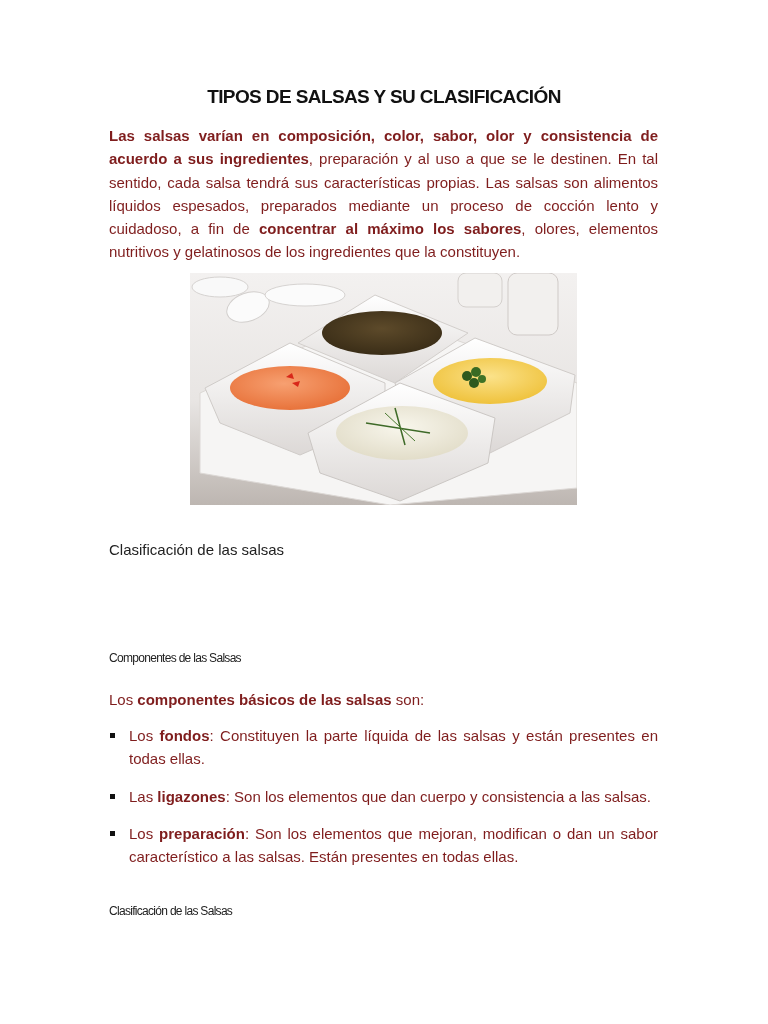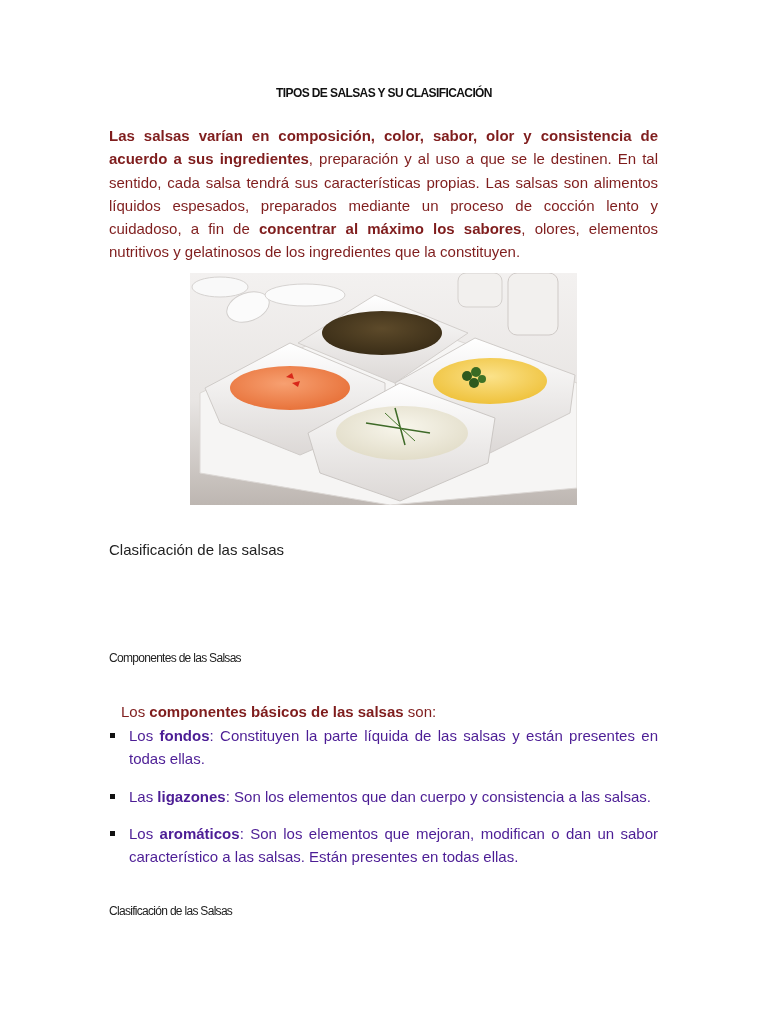--- a/index.html
+++ b/index.html
@@ -23,21 +23,21 @@
       height: 1024px;
       background: #ffffff;
     }
     .title {
       position: absolute;
       left: 0;
       width: 768px;
       top: 86px;
       text-align: center;
       font-weight: bold;
-      font-size: 12px;
+      font-size: 19px;
       letter-spacing: -0.6px;
       color: #111;
     }
     .para {
       position: absolute;
       left: 109px;
       width: 549px;
       font-size: 15px;
       line-height: 23.3px;
       text-align: justify;
@@ -80,21 +80,21 @@
       padding: 0;
       list-style: none;
     }
     .bullet-item {
       position: relative;
       padding-left: 20px;
       font-size: 15px;
       line-height: 23.3px;
       text-align: justify;
       margin-bottom: 14px;
-      color: #4c1d95;
+      color: #7f1d1d;
     }
     .bullet-mark {
       position: absolute;
       left: 1px;
       top: 9px;
       width: 5px;
       height: 5px;
       background: #111;
     }
     .l-clasif2 { top: 904px; }
@@ -168,32 +168,32 @@
       <line x1="205" y1="135" x2="215" y2="172" stroke="#3e6a28" stroke-width="1.5"></line>
       <line x1="195" y1="140" x2="225" y2="168" stroke="#4a7a30" stroke-width="1"></line>
     </svg>
   </div>
 
   <div class="plain-label l-clasif1">Clasificación de las salsas</div>
 
 
   <div class="condensed-label l-comp">Componentes de las Salsas</div>
 
-  <p class="para p3" style="margin:12px;"><span>Los </span><b>componentes básicos de las salsas</b><span> son:</span></p>
+  <p class="para p3" style="margin:0;"><span>Los </span><b>componentes básicos de las salsas</b><span> son:</span></p>
 
   <ul class="bullet-list">
     <li class="bullet-item">
       <span class="bullet-mark"></span>
       <span>Los </span><b>fondos</b><span>: Constituyen la parte líquida de las salsas y están presentes en todas ellas.</span>
     </li>
     <li class="bullet-item">
       <span class="bullet-mark"></span>
       <span>Las </span><b>ligazones</b><span>: Son los elementos que dan cuerpo y consistencia a las salsas.</span>
     </li>
     <li class="bullet-item">
       <span class="bullet-mark"></span>
-      <span>Los </span><b>aromáticos</b><span>: Son los elementos que mejoran, modifican o dan un sabor característico a las salsas. Están presentes en todas ellas.</span>
+      <span>Los </span><b>preparación</b><span>: Son los elementos que mejoran, modifican o dan un sabor característico a las salsas. Están presentes en todas ellas.</span>
     </li>
   </ul>
 
   <div class="condensed-label l-clasif2">Clasificación de las Salsas</div>
 
 </div>
 
 </body></html>

